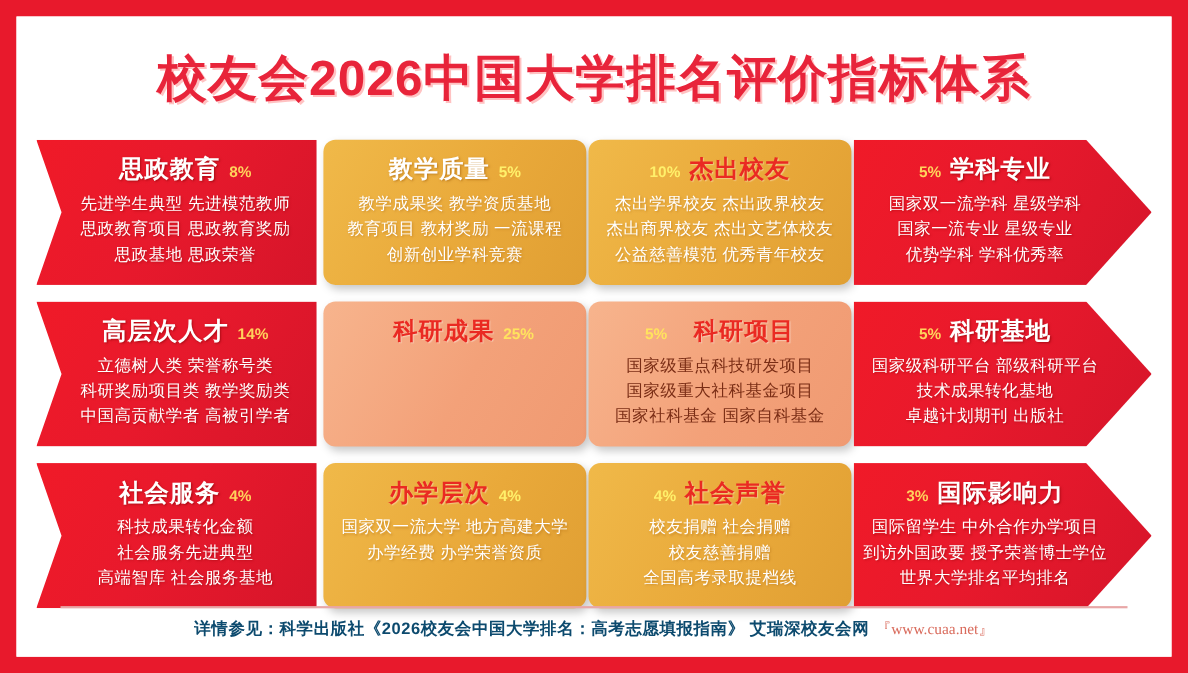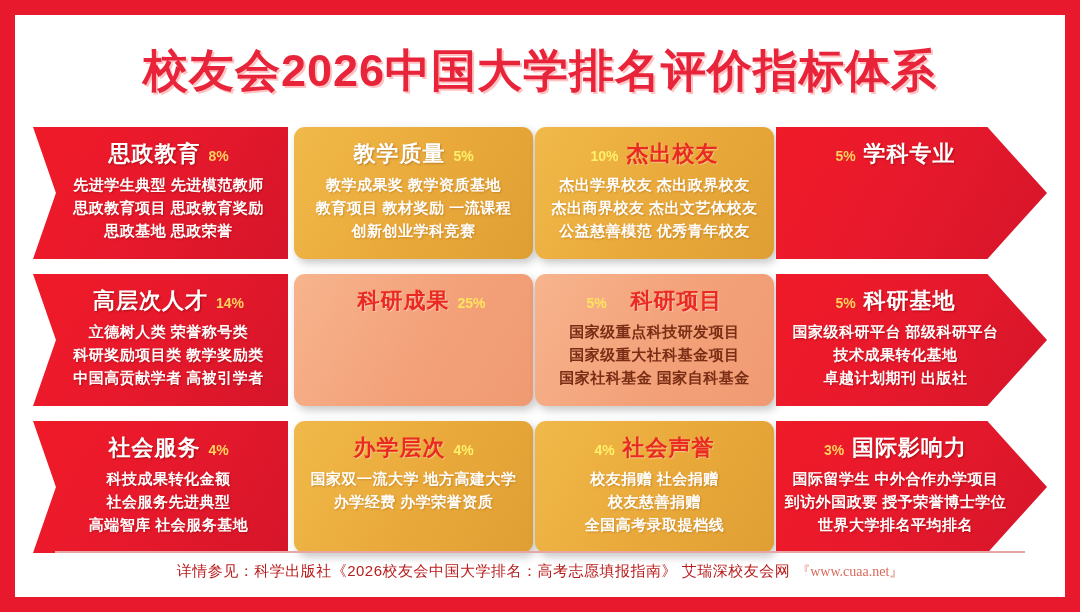--- a/index.html
+++ b/index.html
@@ -108,40 +108,39 @@
     display: flex;
     flex-direction: column;
     align-items: center;
     gap: 4px;
   }
   .item-line {
     font-size: 15px;
     letter-spacing: .5px;
     white-space: nowrap;
     text-align: center;
-    font-weight: bold;
   }
   .red .item-line    { color:#ffffff; text-shadow: 1px 1px 2px rgba(130,0,0,.45); }
   .gold .item-line   { color:#ffffff; text-shadow: 1px 1px 2px rgba(150,80,0,.35); }
   .salmon .item-line { color:#7a2d15; }
 
   
   .footer {
     position: absolute;
     left: 40px; right: 40px;
     bottom: 16px;
     border-top: 2px solid #e8a7a7;
     padding-top: 9px;
     text-align: center;
     white-space: nowrap;
   }
   .footer-text {
     font-size: 15px;
-    font-weight: normal;
-    color: #b91c1c;
+    font-weight: bold;
+    color: #0c4a6e;
     letter-spacing: .5px;
   }
   .footer-url {
     font-family: Liberation Serif, serif;
     font-size: 14px;
     color: #d96a5b;
     font-weight: normal;
     margin-left: 6px;
   }
 </style>
@@ -188,20 +187,25 @@
               <div class="item-line">杰出学界校友 杰出政界校友</div>
               <div class="item-line">杰出商界校友 杰出文艺体校友</div>
               <div class="item-line">公益慈善模范 优秀青年校友</div>
             </div>
           </div>
           <div class="card red arrow-right">
             <div class="card-head">
               <span class="card-pct">5%</span>
               <span class="card-title">学科专业</span>
             </div>
+            <div class="card-items">
+              <div class="item-line">国家双一流学科 星级学科</div>
+              <div class="item-line">国家一流专业 星级专业</div>
+              <div class="item-line">优势学科 学科优秀率</div>
+            </div>
           </div>
         </div>
       <div class="row">
           <div class="card red arrow-left">
             <div class="card-head">
               <span class="card-title">高层次人才</span>
               <span class="card-pct">14%</span>
             </div>
             <div class="card-items">
               <div class="item-line">立德树人类 荣誉称号类</div>

